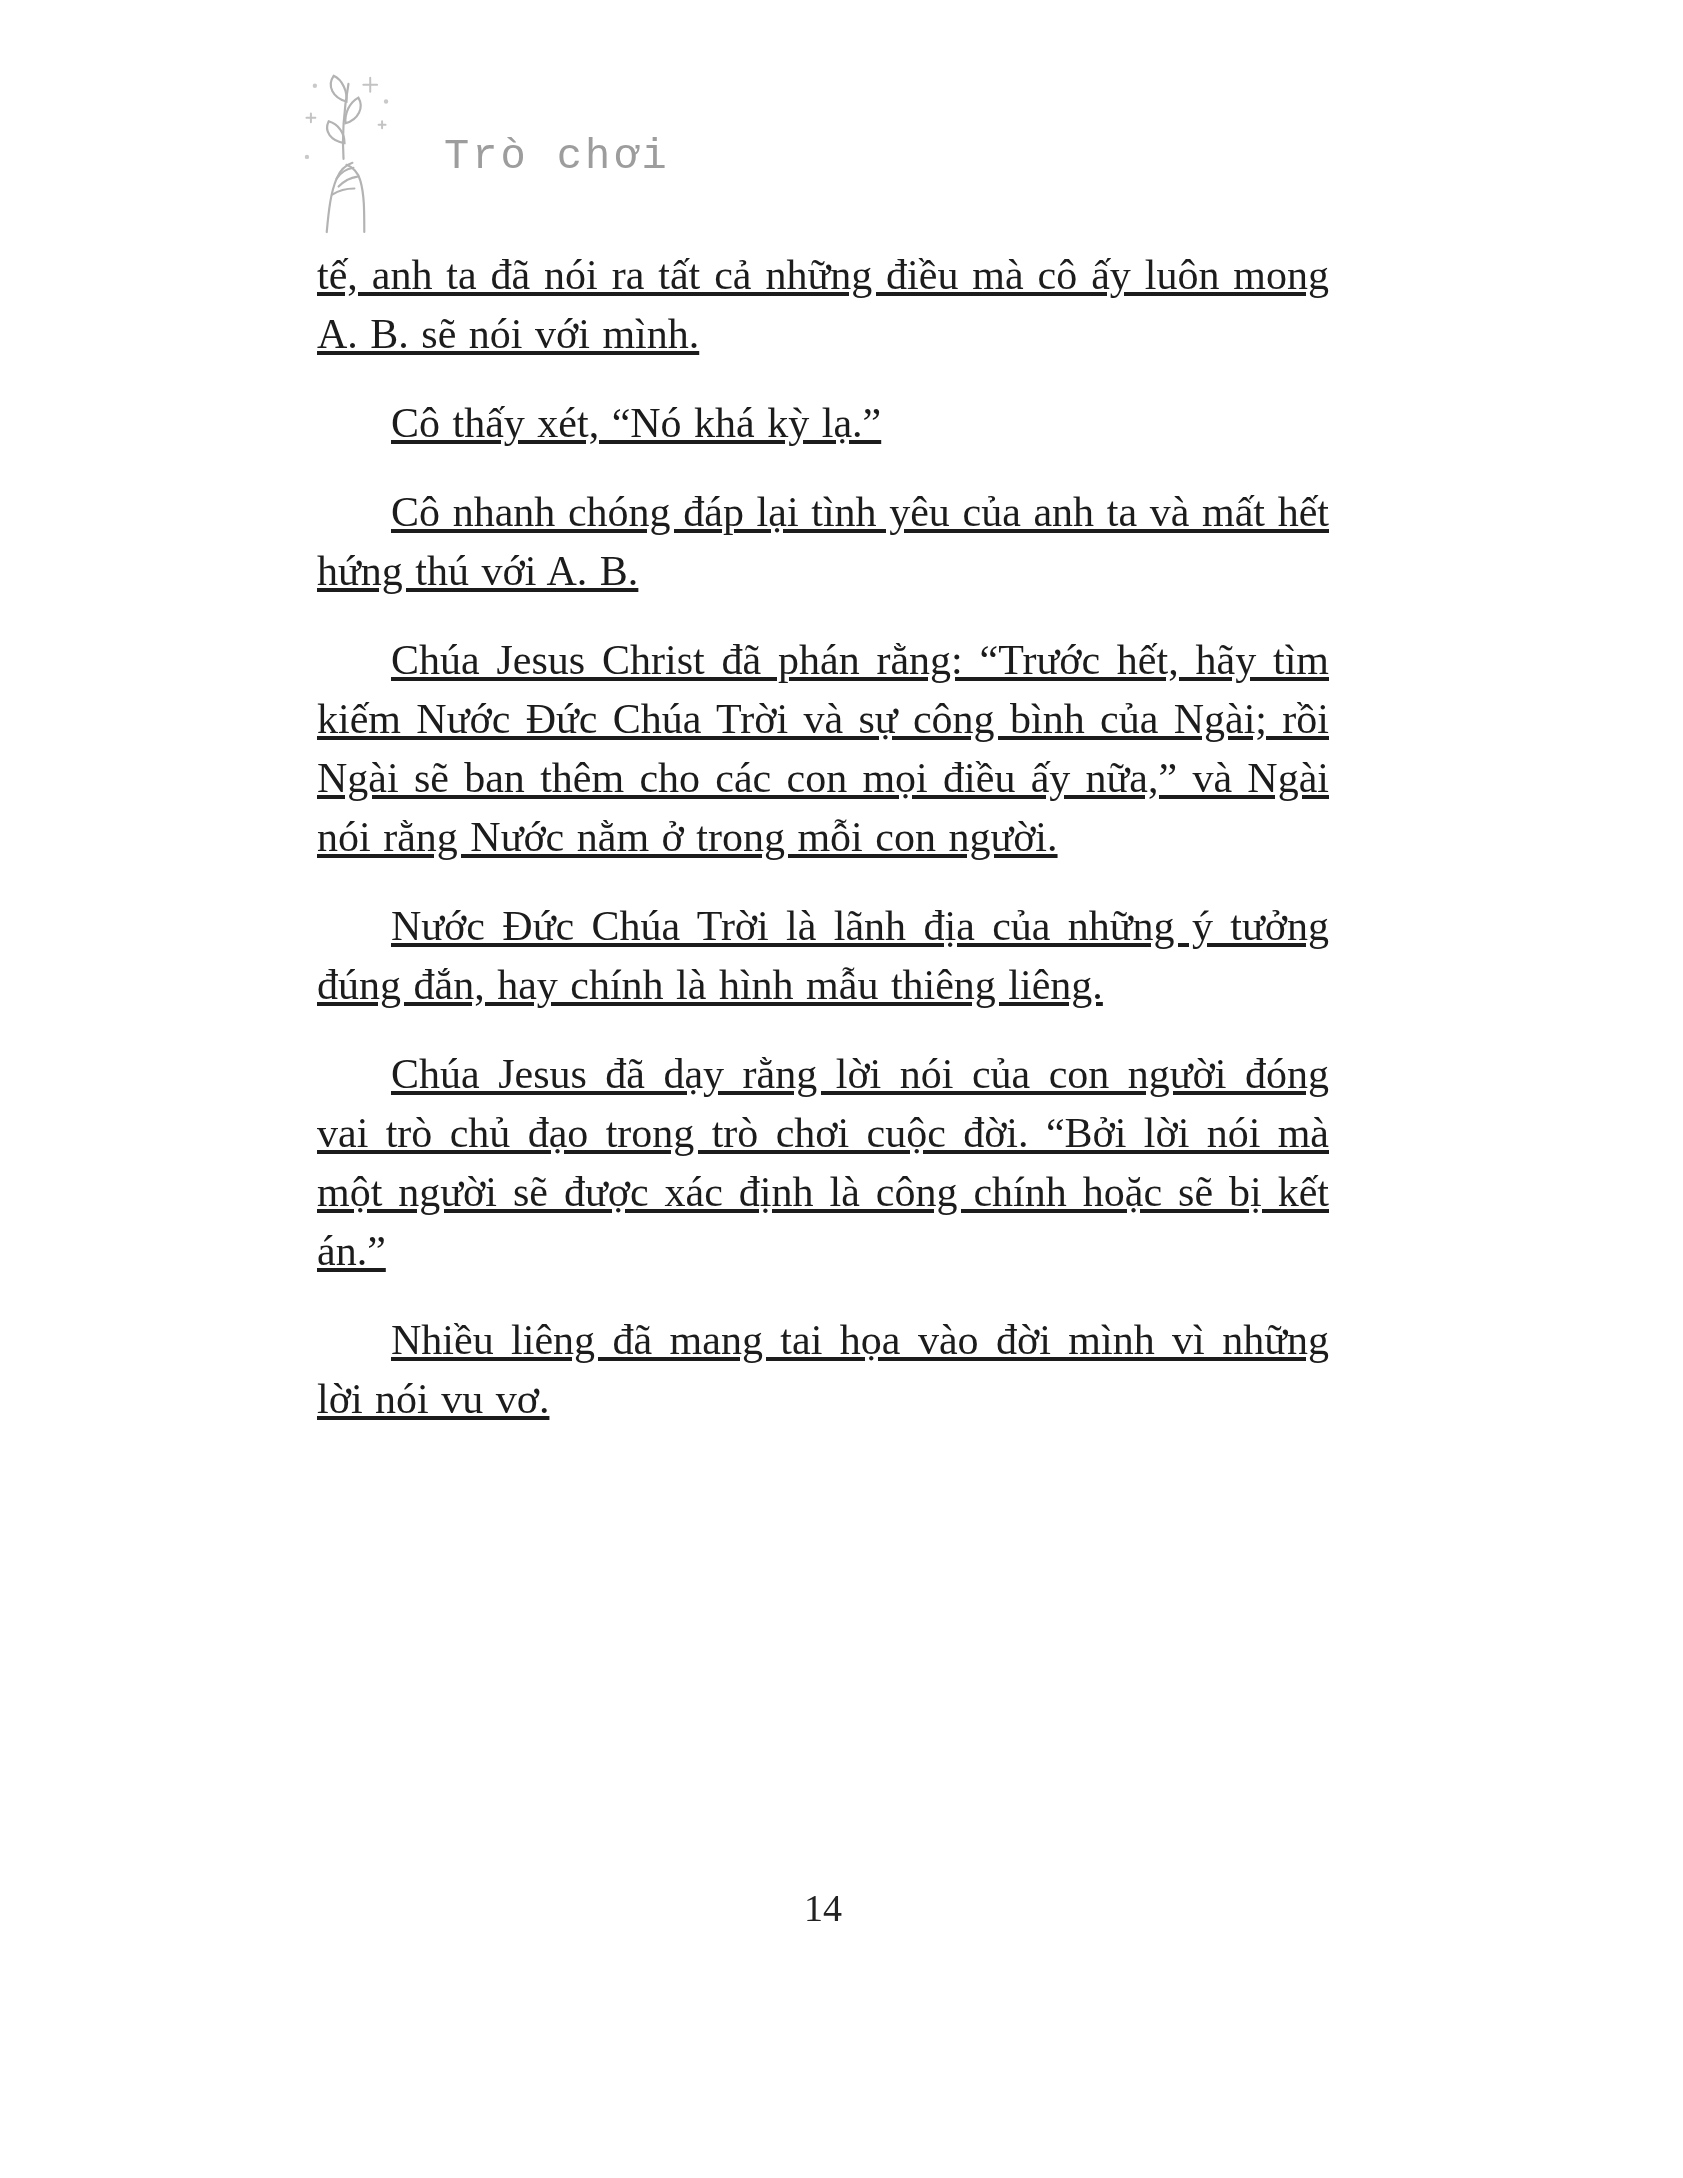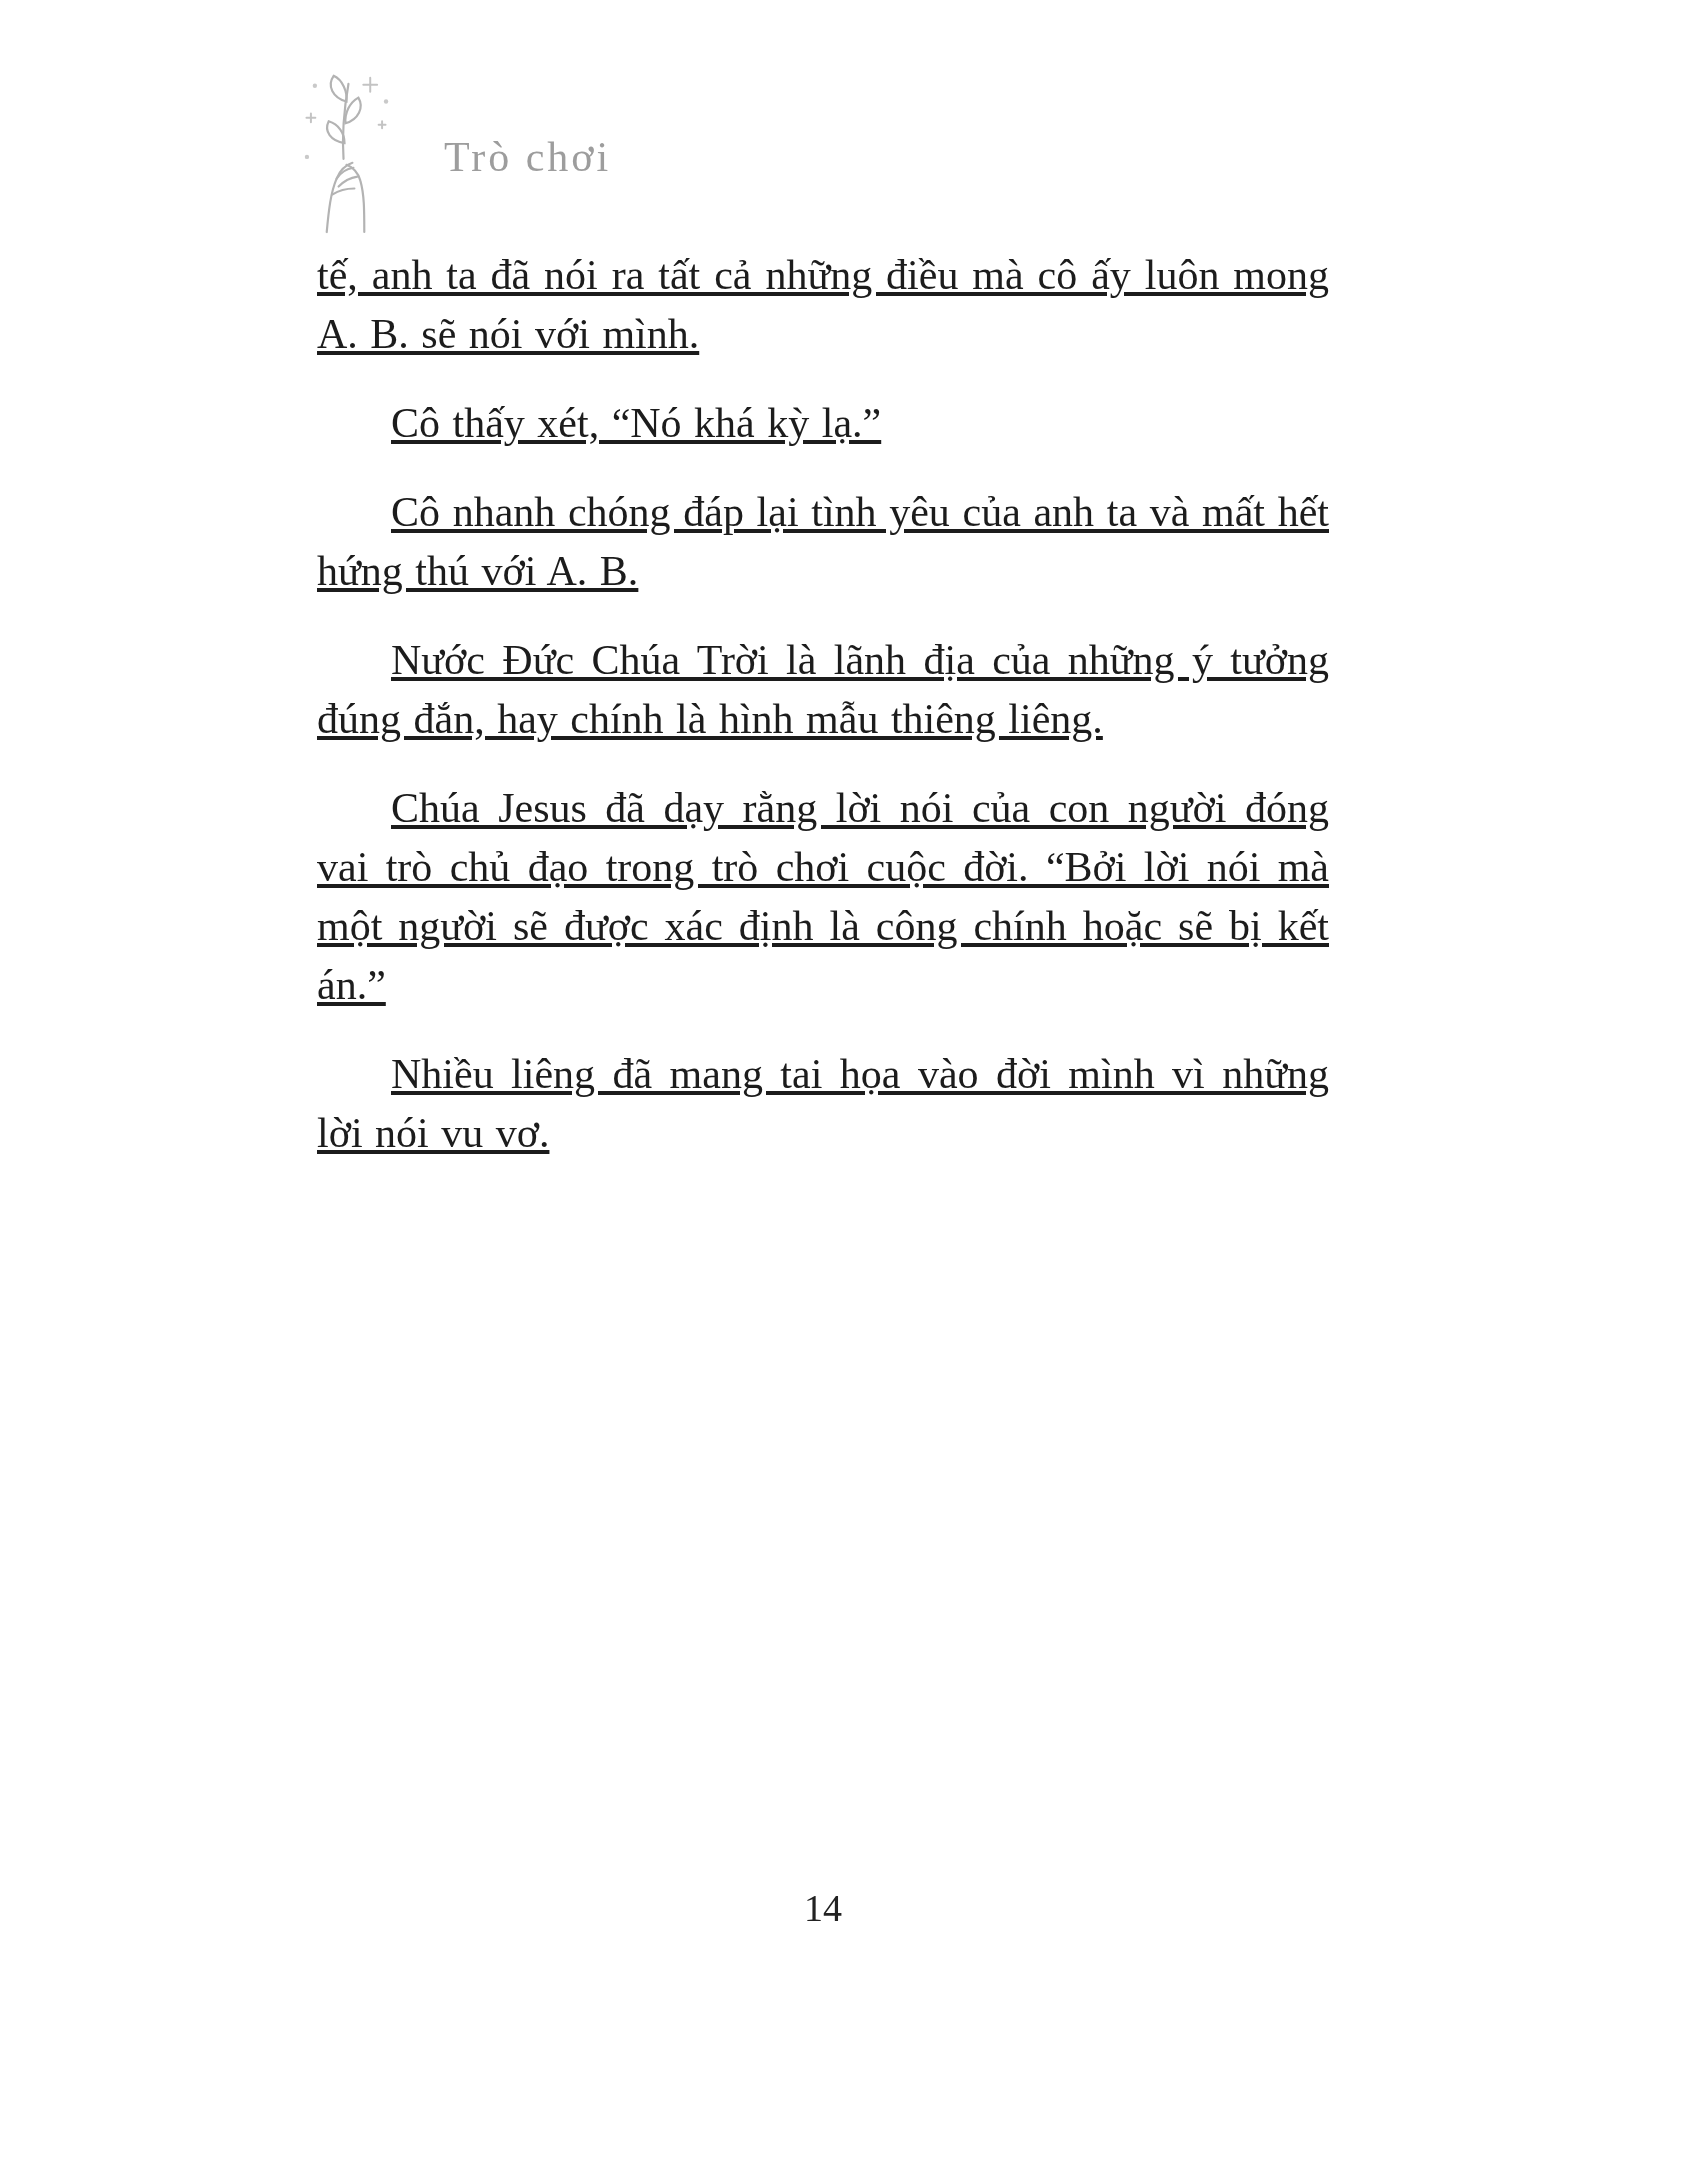--- a/index.html
+++ b/index.html
@@ -31,21 +31,21 @@
     height: 173px;
     margin-right: 38px;
   }
   .logo svg { width: 100%; height: 100%; }
   .header-title {
     font-size: 42px;
     letter-spacing: 3px;
     color: #9d9d9d;
     font-weight: 400;
     padding-top: 18px;
-    font-family: Liberation Serif, serif;
+    font-family: Liberation Mono, monospace;
   }
 
   
   .text-block {
     position: absolute;
     left: 317px;
     top: 246px;
     width: 1012px;
   }
   .para {
@@ -107,20 +107,21 @@
         </g>
       </svg>
     </div>
     <div class="header-title">Trò chơi</div>
   </header>
 
   <main class="text-block">
     <p class="para no-indent">tế, anh ta đã nói ra tất cả những điều mà cô ấy luôn mong A. B. sẽ nói với mình.</p>
     <p class="para">Cô thấy xét, “Nó khá kỳ lạ.”</p>
     <p class="para">Cô nhanh chóng đáp lại tình yêu của anh ta và mất hết hứng thú với A. B.</p>
+    <p class="para">Chúa Jesus Christ đã phán rằng: “Trước hết, hãy tìm kiếm Nước Đức Chúa Trời và sự công bình của Ngài; rồi Ngài sẽ ban thêm cho các con mọi điều ấy nữa,” và Ngài nói rằng Nước nằm ở trong mỗi con người.</p>
     <p class="para">Nước Đức Chúa Trời là lãnh địa của những ý tưởng đúng đắn, hay chính là hình mẫu thiêng liêng.</p>
     <p class="para">Chúa Jesus đã dạy rằng lời nói của con người đóng vai trò chủ đạo trong trò chơi cuộc đời. “Bởi lời nói mà một người sẽ được xác định là công chính hoặc sẽ bị kết án.”</p>
     <p class="para">Nhiều liêng đã mang tai họa vào đời mình vì những lời nói vu vơ.</p>
   </main>
 
   <div class="page-number">14</div>
 
 </div>
 
 

